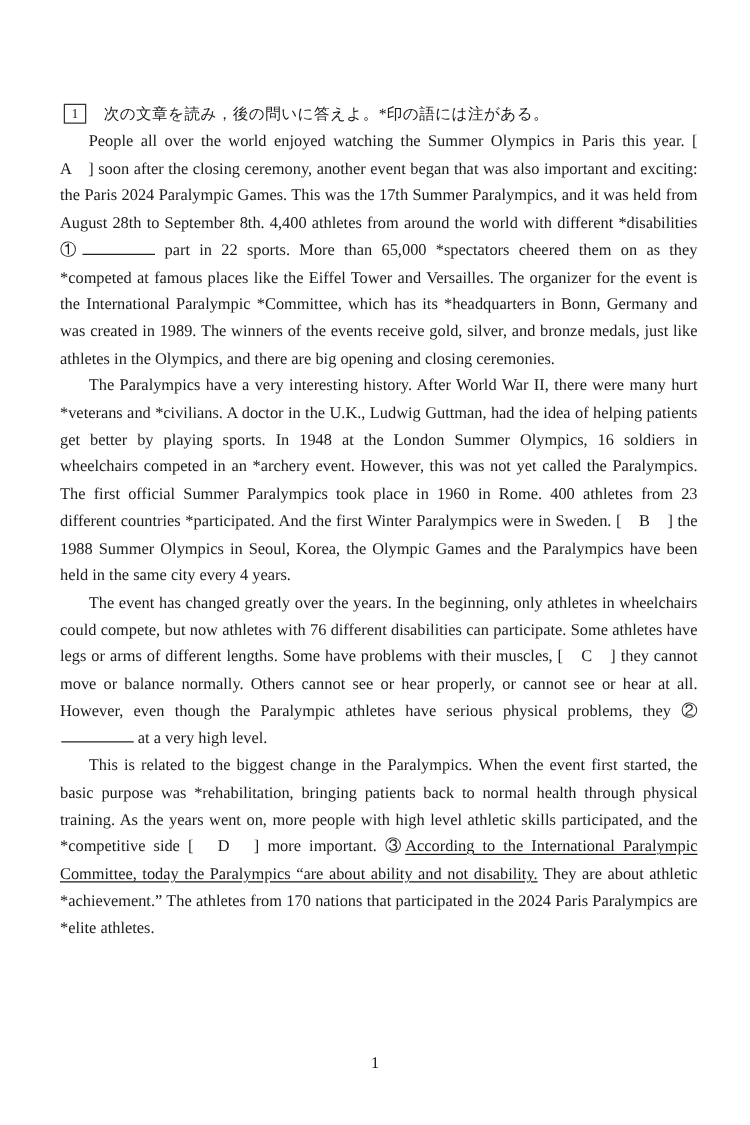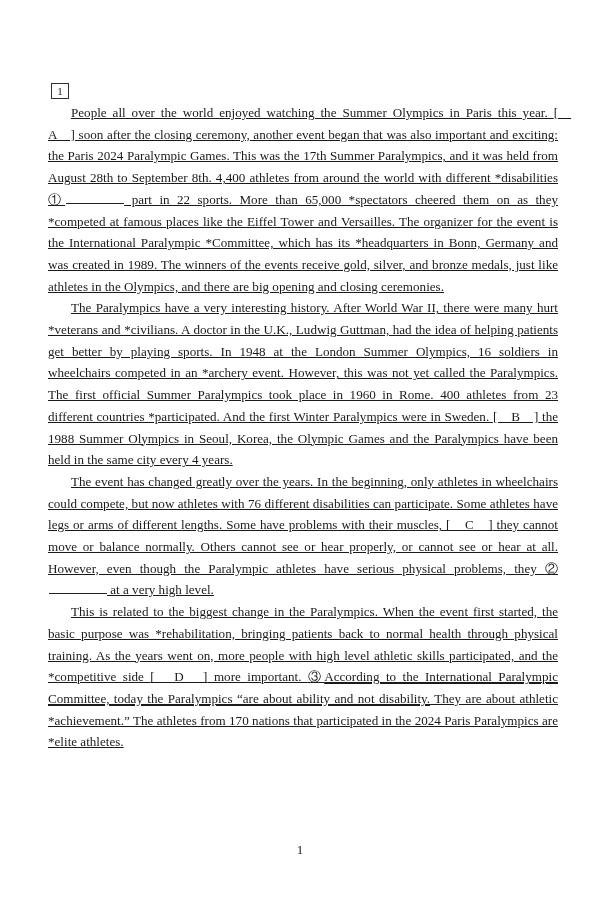--- a/index.html
+++ b/index.html
@@ -4,31 +4,32 @@
 <style>
   html, body { margin:0; padding:0; background:#ffffff; }
   body { width:600px; height:900px; position:relative; overflow:hidden;
          font-family:"Liberation Serif","DejaVu Serif",serif; color:#1a1a1a; }
   .page { position:absolute; left:48px; top:80px; width:510px; }
   .header { display:flex; align-items:center; height:22px; margin-bottom:0px; }
   .qbox { display:inline-block; width:16px; height:14px; border:1px solid #333;
           font-size:11px; line-height:14px; text-align:center; margin-left:3px; margin-right:14px; }
   .instr { font-size:12.5px; letter-spacing:0.3px; }
   .para { font-size:13.1px; line-height:21.7px; text-align:justify; text-align-last:left; margin:0; }
-  .para.indent { text-indent:23px;text-decoration:underline; }
+  .para.indent { text-indent:23px; }
   .num-blank { display:inline-block; width:58px; border-bottom:1px solid #222; height:11px; vertical-align:baseline; margin-left:1px; }
   .u { text-decoration:underline; text-underline-offset:2px; }
   .pagenum { position:absolute; left:0; width:600px; top:842px; text-align:center; font-size:13px; }
 </style>
 </head>
 <body>
 
 <div class="page">
   <div class="header">
     <span class="qbox">1</span>
+    <span class="instr">次の文章を読み，後の問いに答えよ。*印の語には注がある。</span>
   </div>
   <div id="body">
       <p class="para indent"><span>People all over the world enjoyed watching the Summer Olympics in Paris this year. </span><span>[　A　]</span><span> soon after the closing ceremony, another event began that was also important and exciting: the Paris 2024 Paralympic Games. This was the 17th Summer Paralympics, and it was held from August 28th to September 8th. 4,400 athletes from around the world with different *disabilities </span><span>①</span><span class="num-blank"></span><span> part in 22 sports. More than 65,000 *spectators cheered them on as they *competed at famous places like the Eiffel Tower and Versailles. The organizer for the event is the International Paralympic *Committee, which has its *headquarters in Bonn, Germany and was created in 1989. The winners of the events receive gold, silver, and bronze medals, just like athletes in the Olympics, and there are big opening and closing ceremonies.</span></p>
       <p class="para indent"><span>The Paralympics have a very interesting history. After World War II, there were many hurt *veterans and *civilians. A doctor in the U.K., Ludwig Guttman, had the idea of helping patients get better by playing sports. In 1948 at the London Summer Olympics, 16 soldiers in wheelchairs competed in an *archery event. However, this was not yet called the Paralympics. The first official Summer Paralympics took place in 1960 in Rome. 400 athletes from 23 different countries *participated. And the first Winter Paralympics were in Sweden. </span><span>[　B　]</span><span> the 1988 Summer Olympics in Seoul, Korea, the Olympic Games and the Paralympics have been held in the same city every 4 years.</span></p>
       <p class="para indent"><span>The event has changed greatly over the years. In the beginning, only athletes in wheelchairs could compete, but now athletes with 76 different disabilities can participate. Some athletes have legs or arms of different lengths. Some have problems with their muscles, </span><span>[　C　]</span><span> they cannot move or balance normally. Others cannot see or hear properly, or cannot see or hear at all. However, even though the Paralympic athletes have serious physical problems, they </span><span>②</span><span class="num-blank"></span><span> at a very high level.</span></p>
       <p class="para indent"><span>This is related to the biggest change in the Paralympics. When the event first started, the basic purpose was *rehabilitation, bringing patients back to normal health through physical training. As the years went on, more people with high level athletic skills participated, and the *competitive side </span><span>[　D　]</span><span> more important. </span><span>③</span><span class="u">According to the International Paralympic Committee, today the Paralympics “are about ability and not disability.</span><span> They are about athletic *achievement.” The athletes from 170 nations that participated in the 2024 Paris Paralympics are *elite athletes.</span></p>
     </div>
 </div>
 
 <div class="pagenum">1</div>

